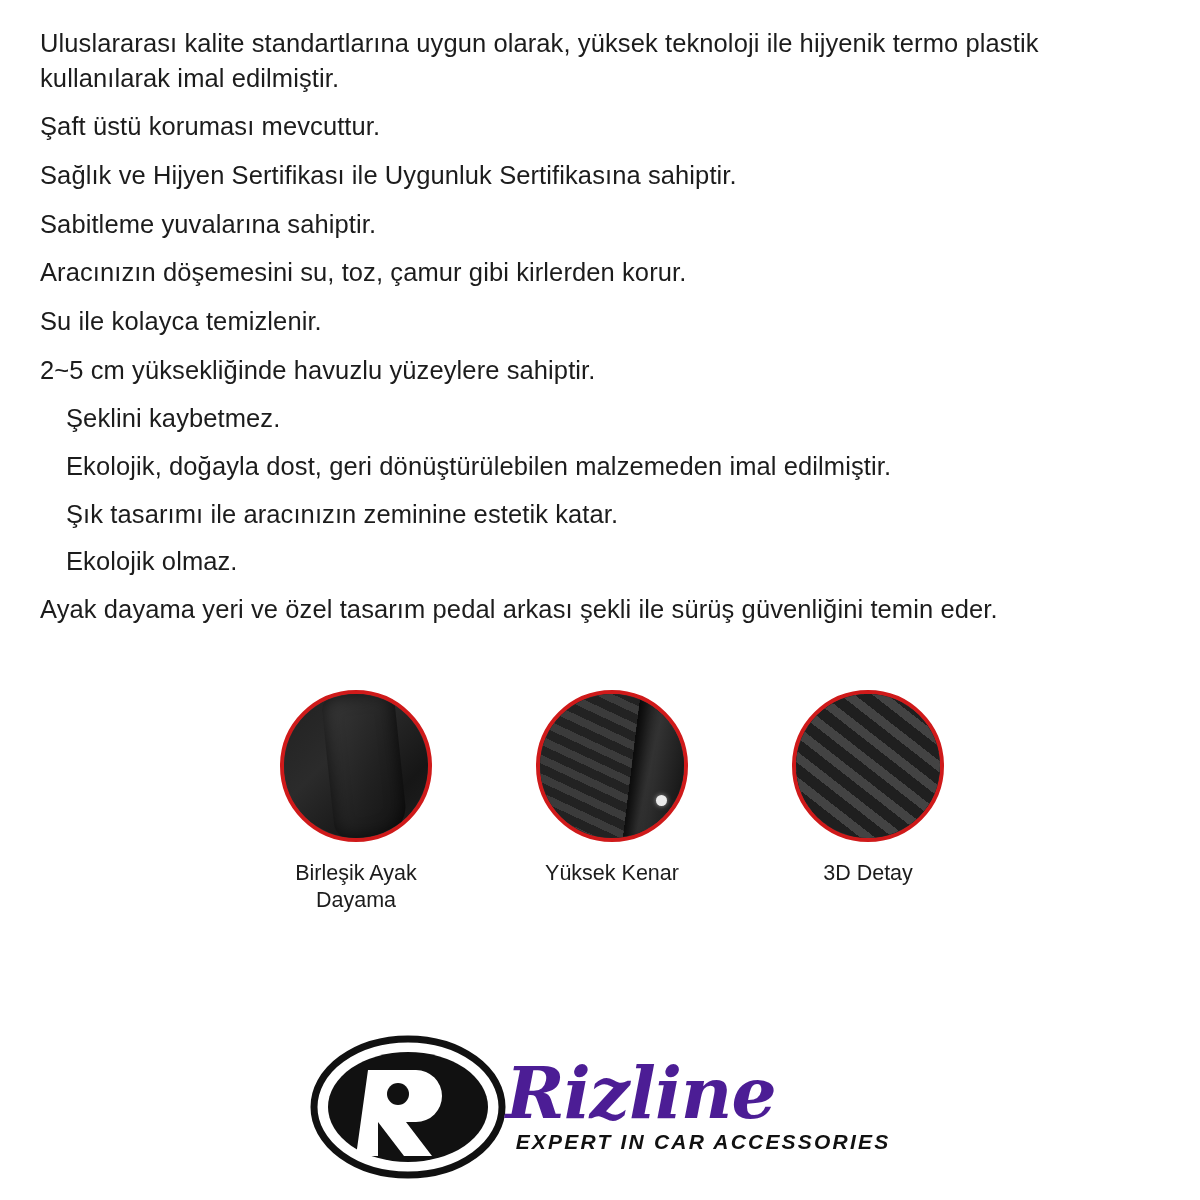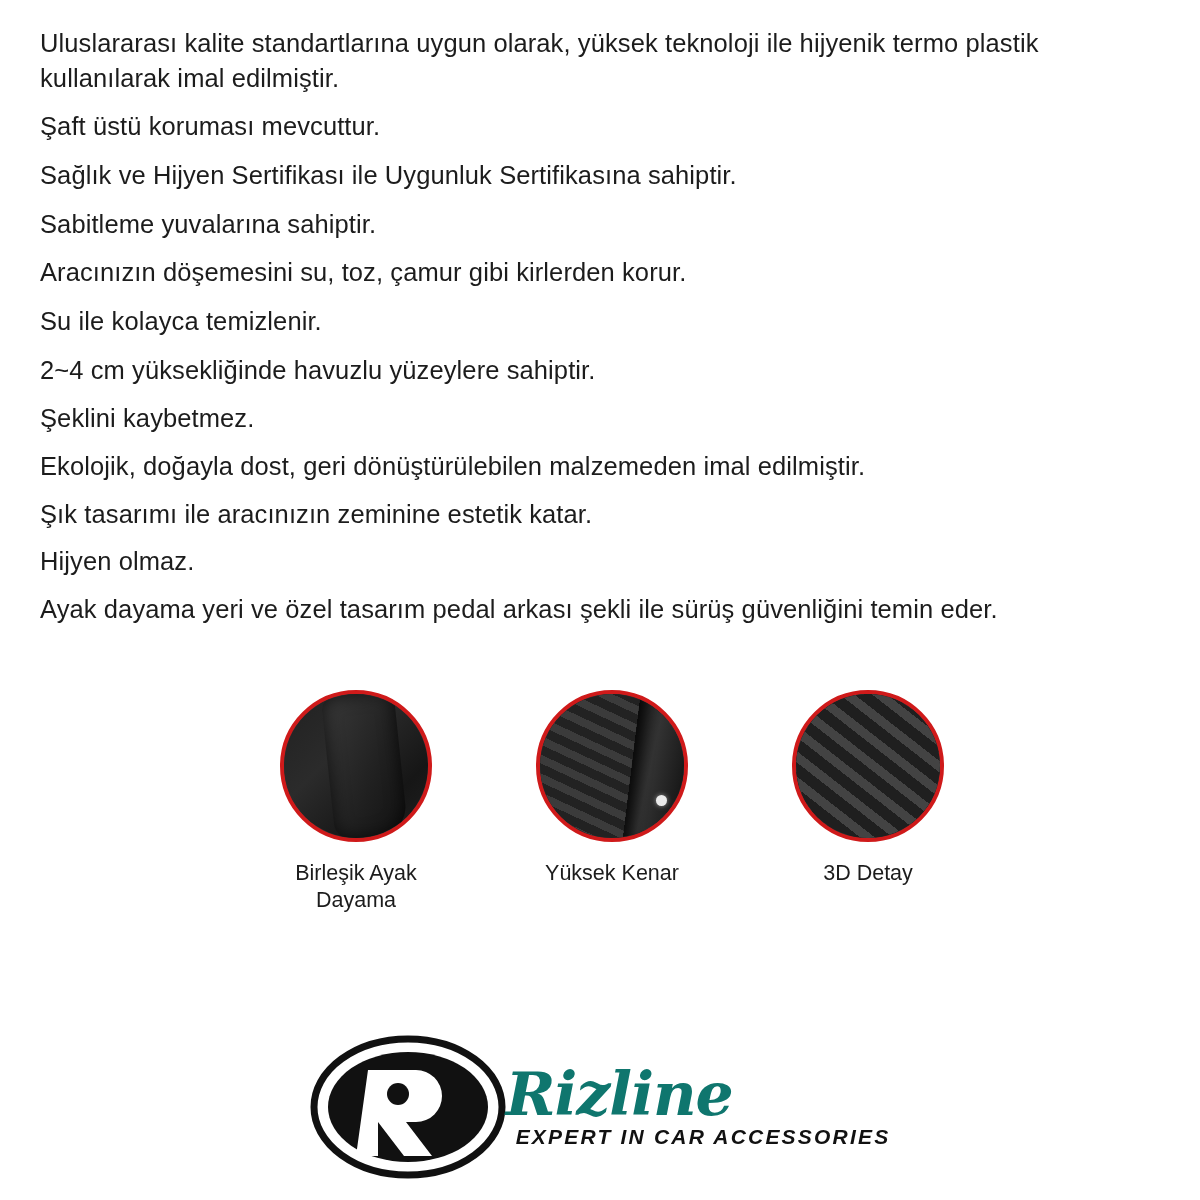--- a/index.html
+++ b/index.html
@@ -23,21 +23,21 @@
     padding: 26px 40px 0 40px;
   }
   .feature-line {
     font-size: 25.5px;
     line-height: 1.36;
     color: #1c1c1c;
     margin-bottom: 14px;
     letter-spacing: 0.1px;
     font-weight: 400;
   }
-  .feature-line.tight { margin-bottom: 13px; }
+  .feature-line.tight { margin-bottom: 13px; margin-left: 26px; }
   .feature-line.last { margin-bottom: 16px; }
 
   
   .details {
     position: absolute;
     top: 690px;
     left: 12px;
     width: 1200px;
     display: flex;
     justify-content: center;
@@ -174,22 +174,22 @@
   .logo-text-wrap {
     display: flex;
     flex-direction: column;
     align-items: flex-start;
     margin-left: -6px;
   }
   .logo-word {
     font-family: "DejaVu Serif", serif;
     font-style: italic;
     font-weight: 700;
-    font-size: 60px;
-    color: #0f766e;
+    font-size: 71px;
+    color: #4c1d95;
     line-height: .95;
     letter-spacing: -1px;
   }
   .logo-tag {
     font-family: "Liberation Sans", sans-serif;
     font-style: italic;
     font-weight: 700;
     font-size: 21px;
     letter-spacing: 2.2px;
     color: #111;
@@ -202,25 +202,25 @@
 
 <div class="page">
 
   <div class="features">
     <p class="feature-line">Uluslararası kalite standartlarına uygun olarak, yüksek teknoloji ile hijyenik termo plastik kullanılarak imal edilmiştir.</p>
     <p class="feature-line">Şaft üstü koruması mevcuttur.</p>
     <p class="feature-line">Sağlık ve Hijyen Sertifikası ile Uygunluk Sertifikasına sahiptir.</p>
     <p class="feature-line">Sabitleme yuvalarına sahiptir.</p>
     <p class="feature-line">Aracınızın döşemesini su, toz, çamur gibi kirlerden korur.</p>
     <p class="feature-line">Su ile kolayca temizlenir.</p>
-    <p class="feature-line">2~4 cm yüksekliğinde havuzlu yüzeylere sahiptir.</p>
+    <p class="feature-line">2~5 cm yüksekliğinde havuzlu yüzeylere sahiptir.</p>
     <p class="feature-line tight">Şeklini kaybetmez.</p>
     <p class="feature-line tight">Ekolojik, doğayla dost, geri dönüştürülebilen malzemeden imal edilmiştir.</p>
     <p class="feature-line tight">Şık tasarımı ile aracınızın zeminine estetik katar.</p>
-    <p class="feature-line tight">Hijyen olmaz.</p>
+    <p class="feature-line tight">Ekolojik olmaz.</p>
     <p class="feature-line last">Ayak dayama yeri ve özel tasarım pedal arkası şekli ile sürüş güvenliğini temin eder.</p>
   </div>
 
   <div class="details">
 
     <div class="detail-item">
       <div class="circle-wrap">
         <div class="circle-inner">
           <div class="tex-foot">
               <div class="nubs"></div>

